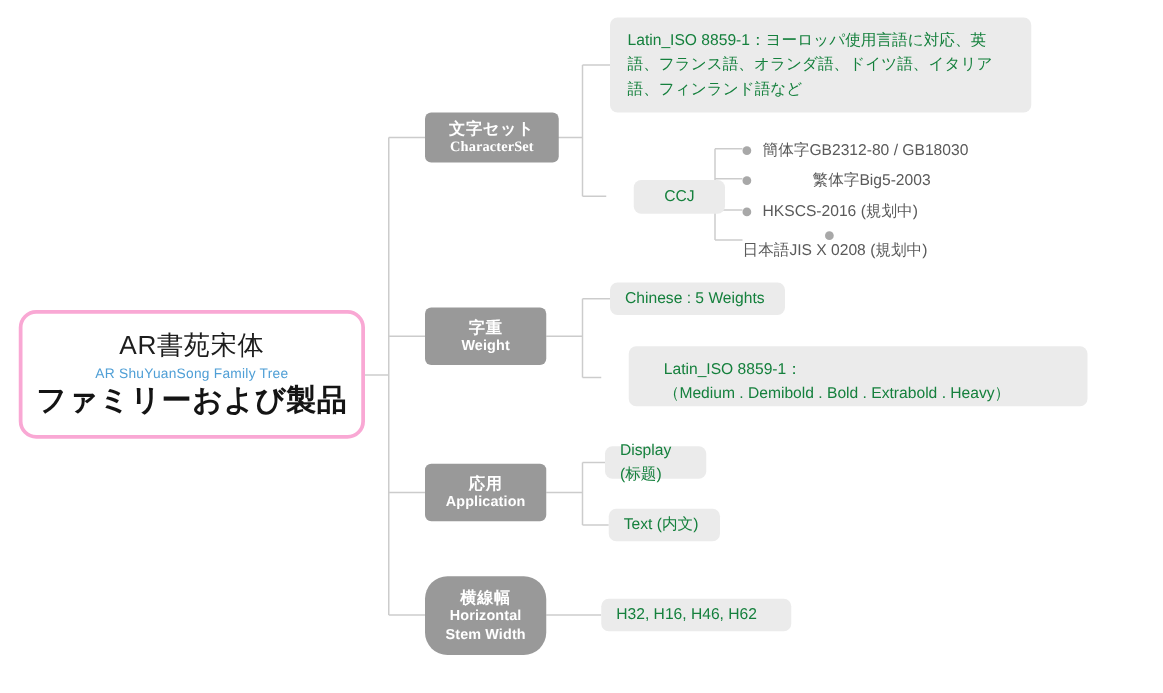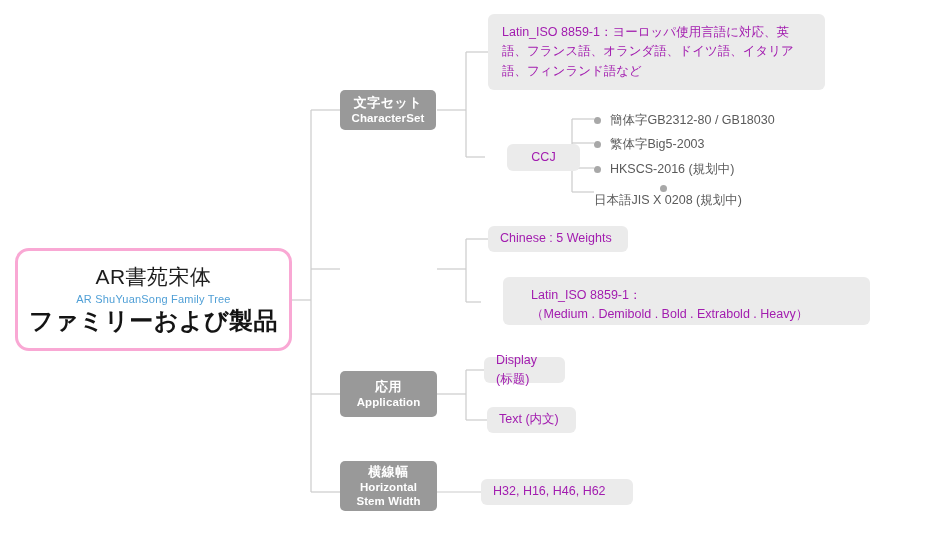--- a/index.html
+++ b/index.html
@@ -57,21 +57,21 @@
   }
   .cat-jp{font-size:13px;font-weight:bold;letter-spacing:.5px;}
   .cat-en{font-size:11.5px;font-weight:bold;letter-spacing:.1px;}
 
   
   .chip{
     position:absolute;
     box-sizing:border-box;
     background:#ebebeb;
     border-radius:6px;
-    color:#a21caf;
+    color:#15803d;
     display:flex;align-items:center;
     font-size:12.5px;
     line-height:1.55;
     padding:6px 12px;
   }
   .chip.multiline{display:block;padding:9px 14px;}
 
   
   .bullet-row{
     position:absolute;
@@ -127,63 +127,67 @@
       <path d="M437,492 H481"></path>
     </g>
   </svg>
 
   <div class="root-node">
     <div class="root-title">AR書苑宋体</div>
     <div class="root-sub">AR ShuYuanSong Family Tree</div>
     <div class="root-main">ファミリーおよび製品</div>
   </div>
 
-  <div class="cat-node" style="left:340px;top:90px;width:96px;height:40px;">
+  <div class="cat-node" style="left:340px;top:90px;width:107px;height:40px;font-family:Liberation Serif, serif;">
     <div class="cat-jp">文字セット</div>
     <div class="cat-en">CharacterSet</div>
   </div>
 
   <div class="chip multiline" style="left:488px;top:14px;width:337px;height:76px;">Latin_ISO 8859-1：ヨーロッパ使用言語に対応、英語、フランス語、オランダ語、ドイツ語、イタリア語、フィンランド語など</div>
 
   <div class="chip" style="left:507px;top:144px;width:73px;height:27px;justify-content:center;">CCJ</div>
 
   <div class="bullet-row" style="left:594px;top:112px;">
     <span class="bullet-dot"></span>
     <span>簡体字GB2312-80 / GB18030</span>
   </div>
-  <div class="bullet-row" style="left:594px;top:136px;">
+  <div class="bullet-row" style="left:594px;top:136px;gap:40px;">
     <span class="bullet-dot"></span>
     <span>繁体字Big5-2003</span>
   </div>
   <div class="bullet-row" style="left:594px;top:161px;">
     <span class="bullet-dot"></span>
     <span>HKSCS-2016 (規划中)</span>
   </div>
   <div class="bullet-row" style="left:594px;top:185px;flex-direction:column;">
     <span class="bullet-dot"></span>
     <span>日本語JIS X 0208 (規划中)</span>
   </div>
 
+  <div class="cat-node" style="left:340px;top:246px;width:97px;height:46px;">
+    <div class="cat-jp">字重</div>
+    <div class="cat-en">Weight</div>
+  </div>
 
   <div class="chip" style="left:488px;top:226px;width:140px;height:26px;">Chinese : 5 Weights</div>
 
   <div class="chip multiline" style="left:503px;top:277px;width:367px;height:48px;padding-left:28px;">
     <div>Latin_ISO 8859-1：</div>
     <div>（Medium . Demibold . Bold . Extrabold . Heavy）</div>
   </div>
 
   <div class="cat-node" style="left:340px;top:371px;width:97px;height:46px;">
     <div class="cat-jp">応用</div>
     <div class="cat-en">Application</div>
   </div>
 
   <div class="chip" style="left:484px;top:357px;width:81px;height:26px;">Display (标题)</div>
   <div class="chip" style="left:487px;top:407px;width:89px;height:26px;">Text (内文)</div>
 
-  <div class="cat-node" style="left:340px;top:461px;width:97px;height:50px;">
+  <div class="cat-node" style="left:340px;top:461px;width:97px;height:63px;border-radius:18px;">
     <div class="cat-jp">横線幅</div>
     <div class="cat-en">Horizontal</div>
     <div class="cat-en">Stem Width</div>
   </div>
 
   <div class="chip" style="left:481px;top:479px;width:152px;height:26px;">H32, H16, H46, H62</div>
 
 </div>
 
 </body></html>

